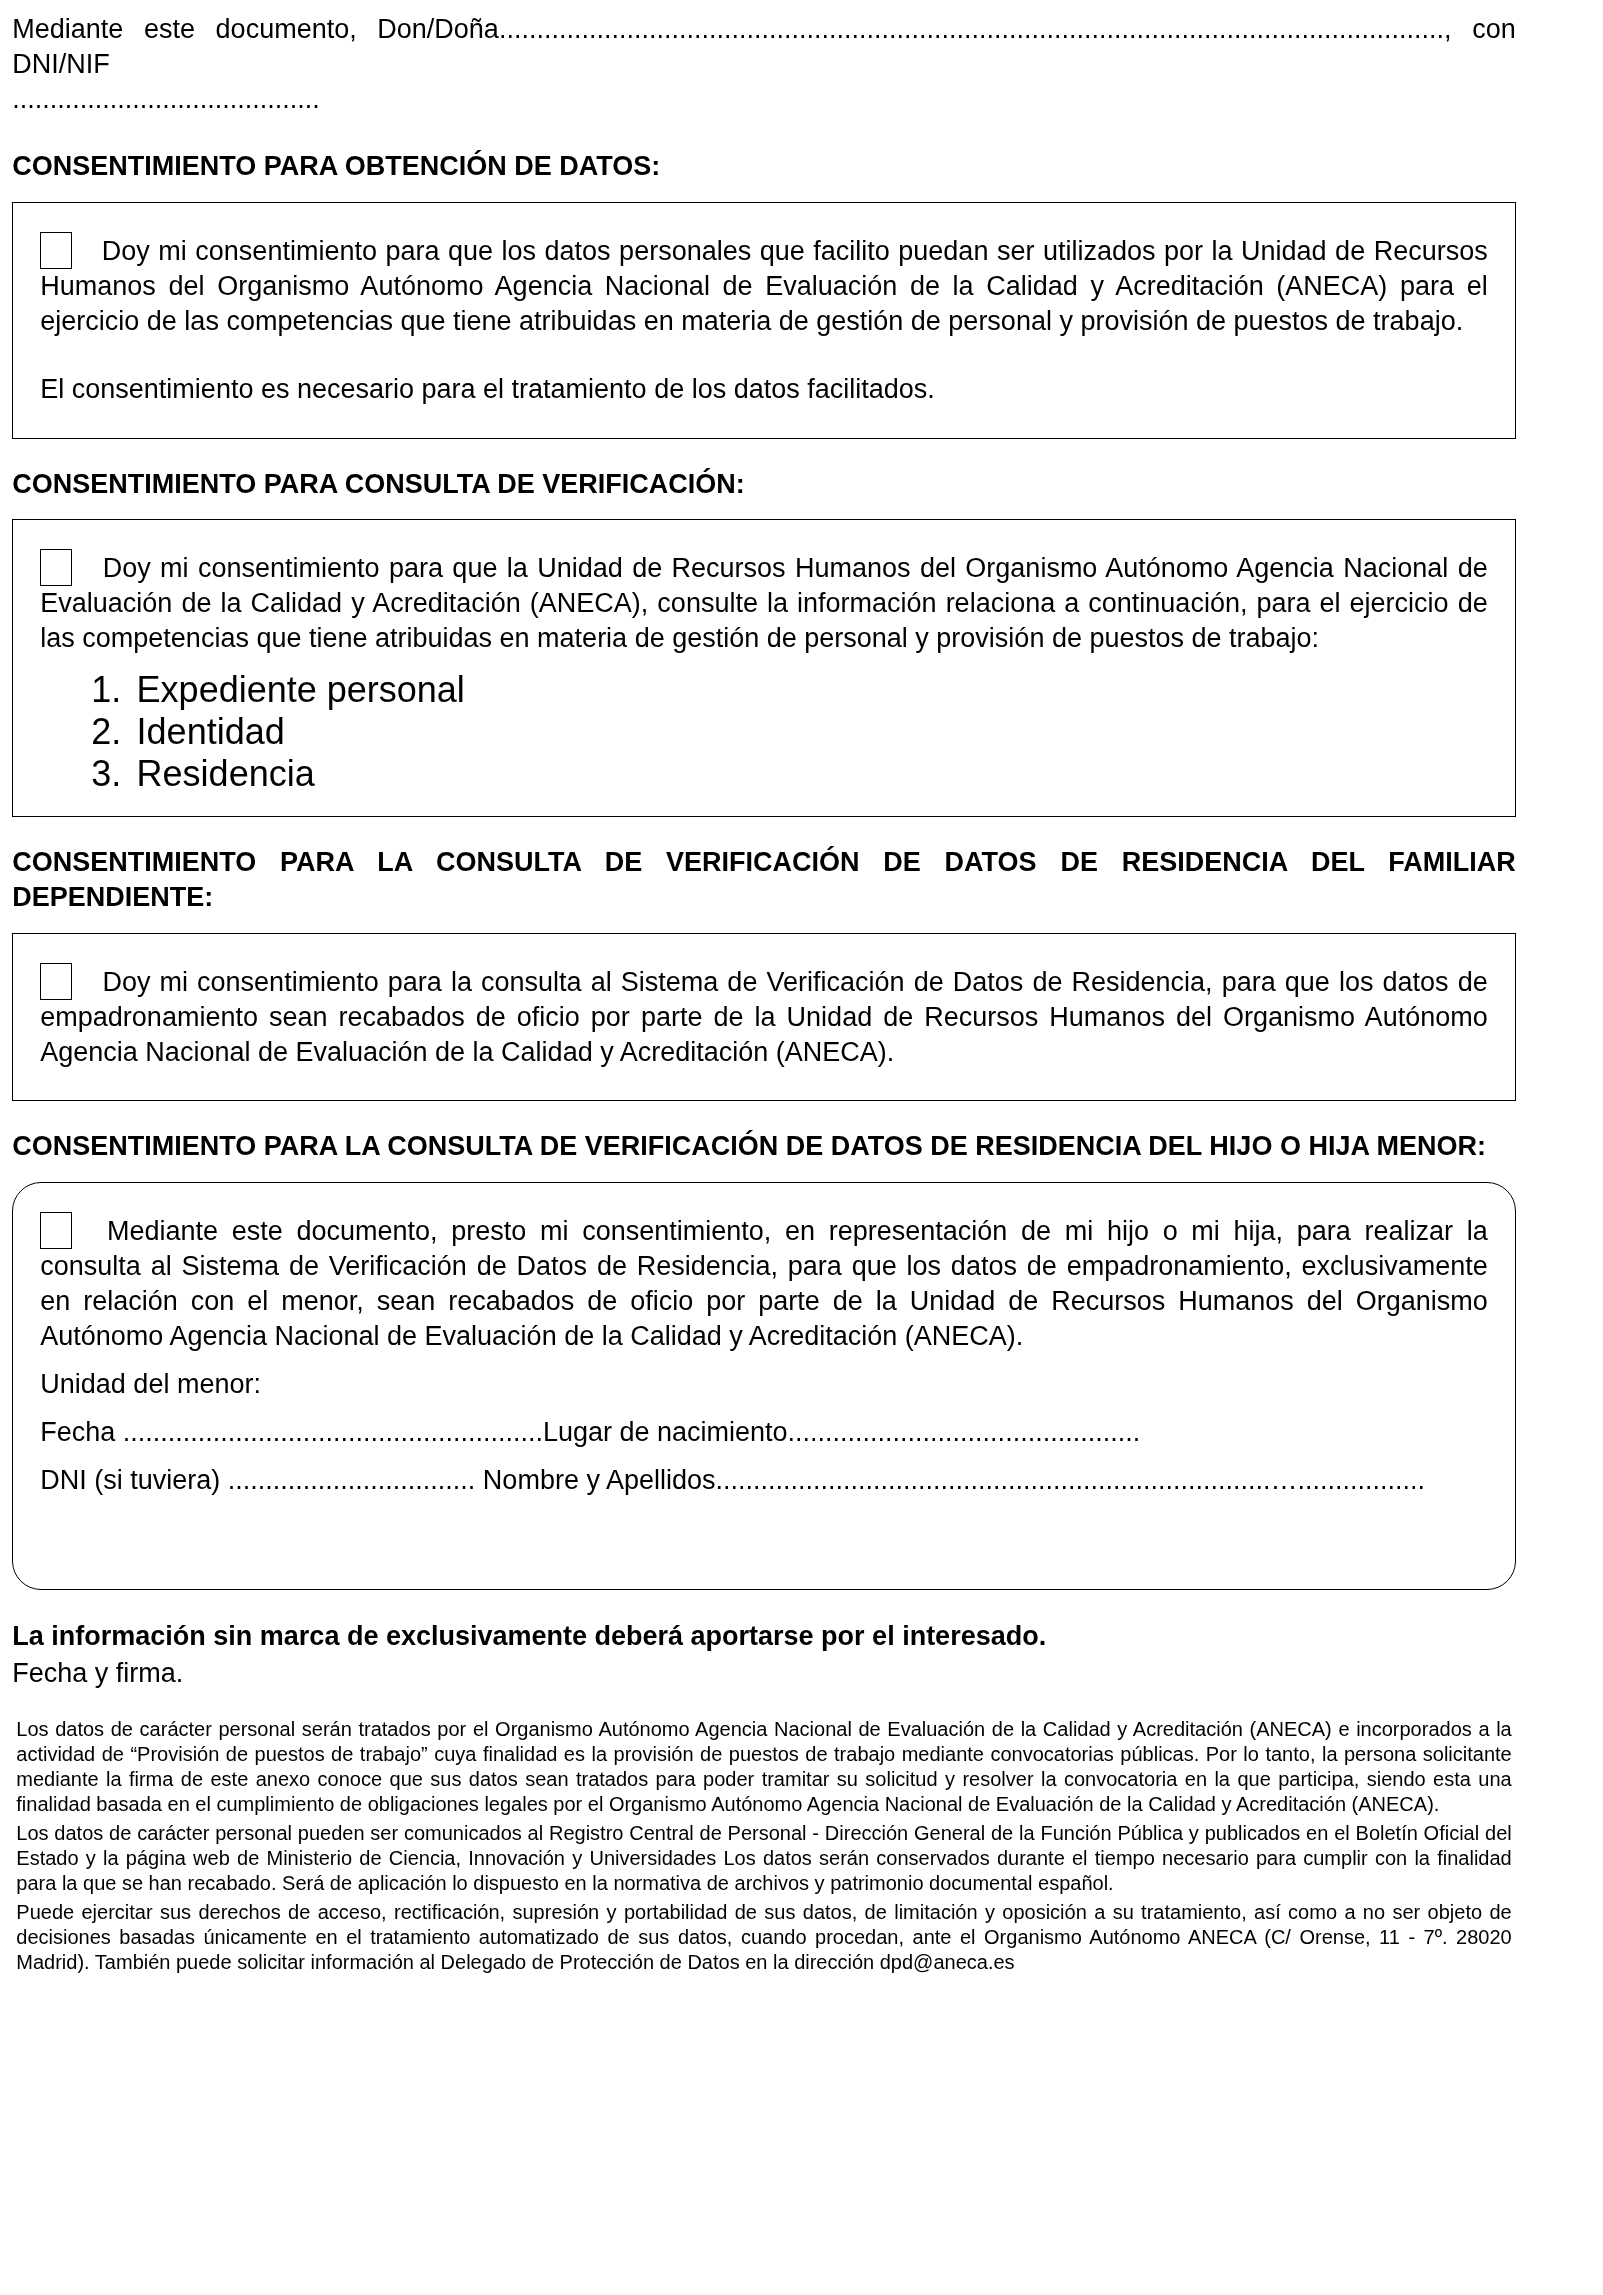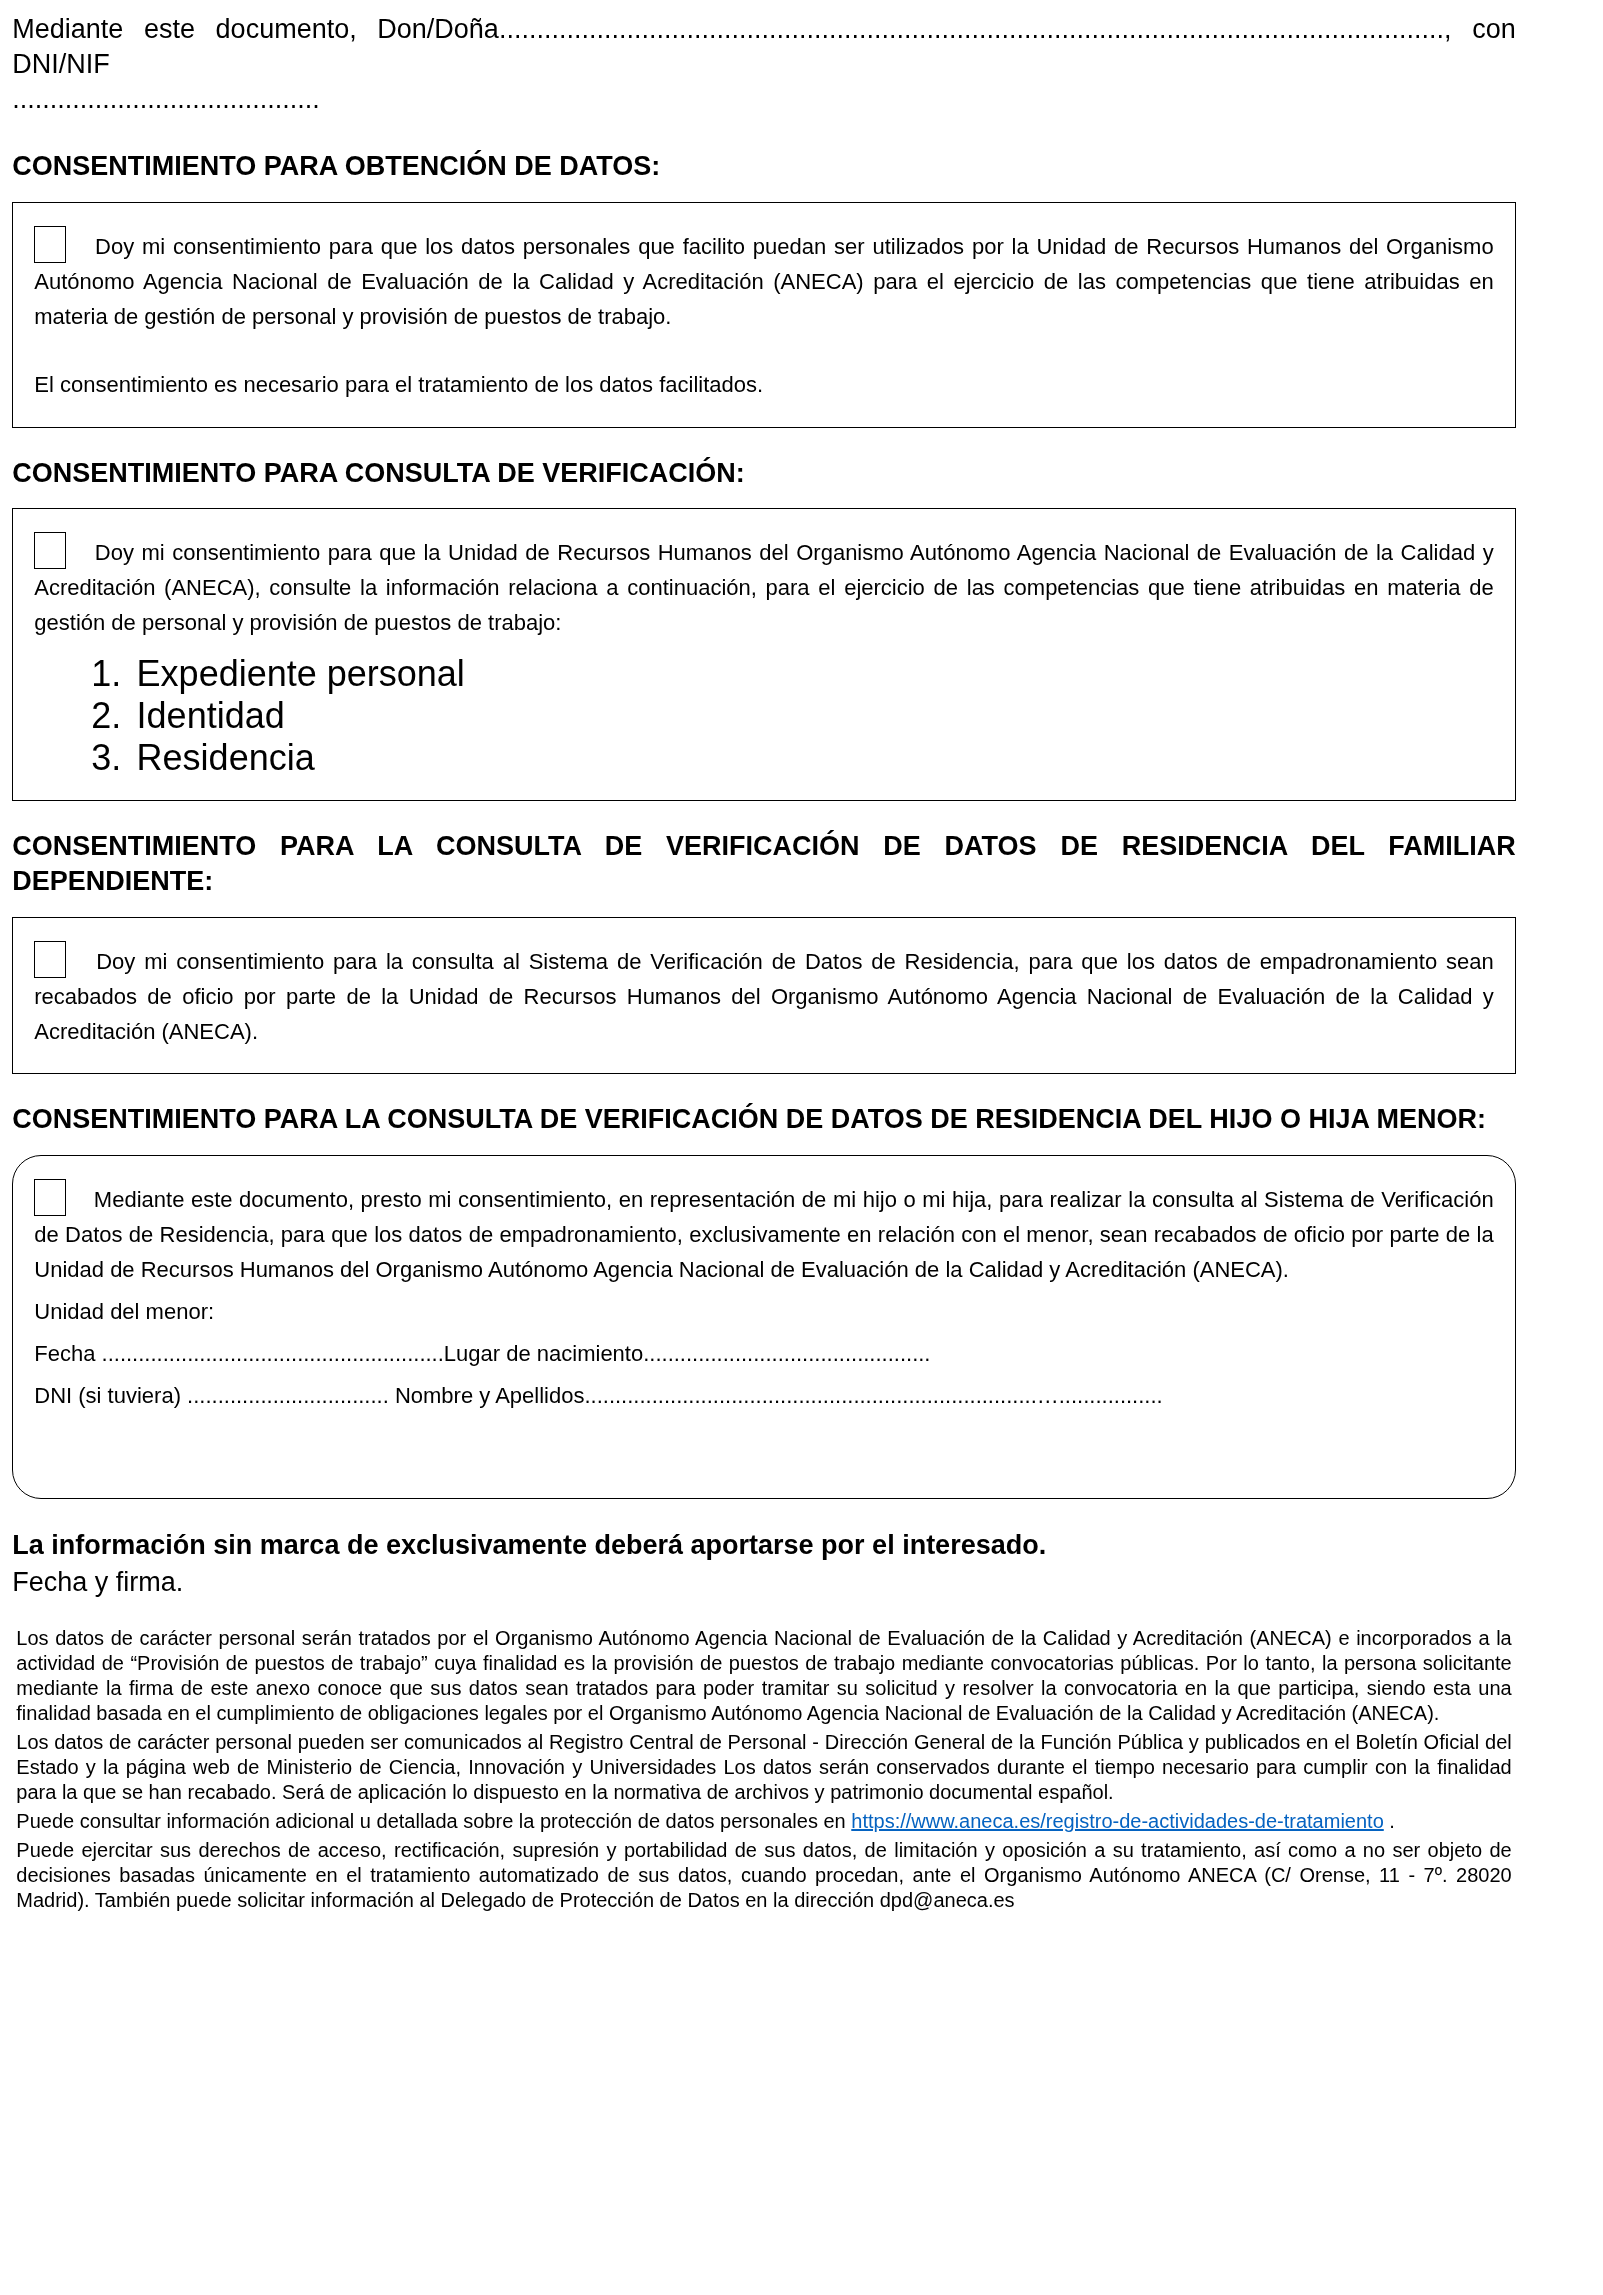--- a/index.html
+++ b/index.html
@@ -35,22 +35,22 @@
     font-weight: 700;
     margin: 0 0 17.6px 0;
     text-align: justify;
   }
   .box {
     border: 1.8px solid #000000;
     margin: 0 0 28px 0;
     padding: 16px 14px 17.6px 14px;
   }
   .box p {
-    margin: 7px;
-    font-size: 22px;
+    margin: 13px;
+    font-size: 27px;
     line-height: 35px;
     text-align: justify;
   }
   .checkbox {
     display: inline-block;
     width: 32px;
     height: 37px;
     box-sizing: border-box;
     border: 1.8px solid #000000;
     background: #ffffff;
@@ -154,18 +154,17 @@
     <p class="minor-line">Fecha ........................................................Lugar de nacimiento...............................................</p>
     <p class="minor-line">DNI (si tuviera) ................................. Nombre y Apellidos..........................................................................….................</p>
   </section>
 
   <p class="closing-bold">La información sin marca de exclusivamente deberá aportarse por el interesado.</p>
   <p class="closing-normal">Fecha y firma.</p>
 
   <footer class="privacy-footer">
     <p>Los datos de carácter personal serán tratados por el Organismo Autónomo Agencia Nacional de Evaluación de la Calidad y Acreditación (ANECA) e incorporados a la actividad de “Provisión de puestos de trabajo” cuya finalidad es la provisión de puestos de trabajo mediante convocatorias públicas. Por lo tanto, la persona solicitante mediante la firma de este anexo conoce que sus datos sean tratados para poder tramitar su solicitud y resolver la convocatoria en la que participa, siendo esta una finalidad basada en el cumplimiento de obligaciones legales por el Organismo Autónomo Agencia Nacional de Evaluación de la Calidad y Acreditación (ANECA).</p>
     <p>Los datos de carácter personal pueden ser comunicados al Registro Central de Personal - Dirección General de la Función Pública y publicados en el Boletín Oficial del Estado y la página web de Ministerio de Ciencia, Innovación y Universidades Los datos serán conservados durante el tiempo necesario para cumplir con la finalidad para la que se han recabado. Será de aplicación lo dispuesto en la normativa de archivos y patrimonio documental español.</p>
-    <p><span>Puede consultar información adicional u detallada sobre la protección de datos personales en </span><a class="link" href="#">https://www.aneca.es/registro-de-actividades-de-tratamiento</a><span> .</span></p>
     <p>Puede ejercitar sus derechos de acceso, rectificación, supresión y portabilidad de sus datos, de limitación y oposición a su tratamiento, así como a no ser objeto de decisiones basadas únicamente en el tratamiento automatizado de sus datos, cuando procedan, ante el Organismo Autónomo ANECA (C/ Orense, 11 - 7º. 28020 Madrid). También puede solicitar información al Delegado de Protección de Datos en la dirección dpd@aneca.es</p>
   </footer>
 
 </div>
 
 
 </body></html>

